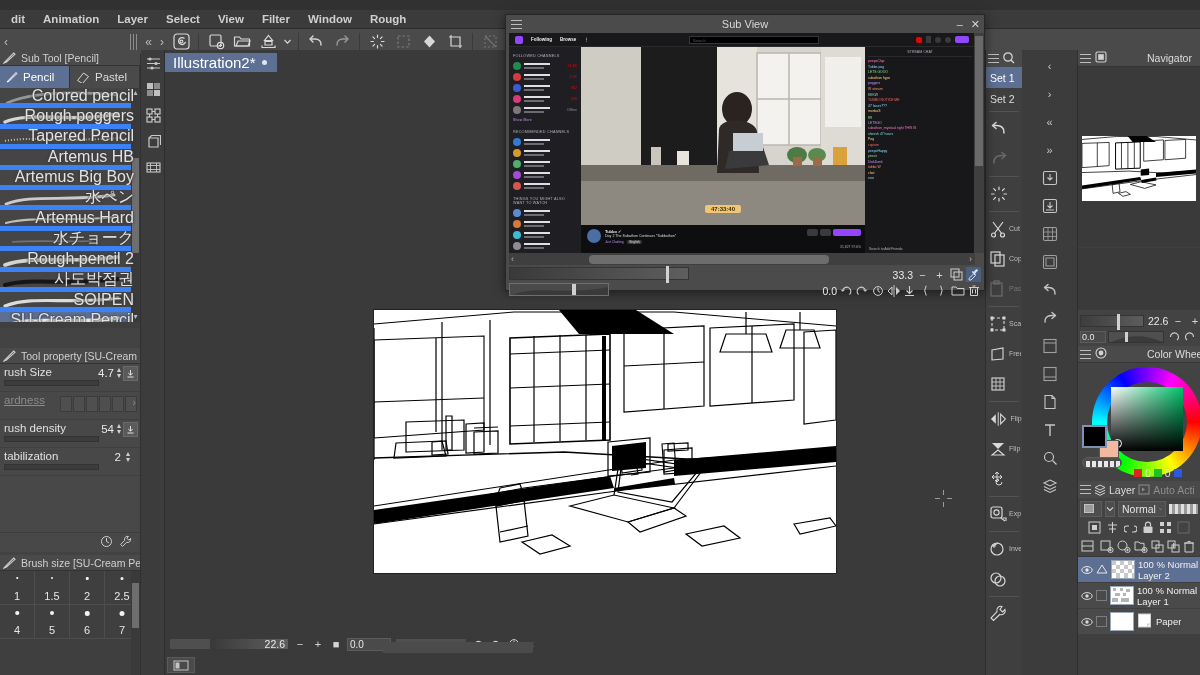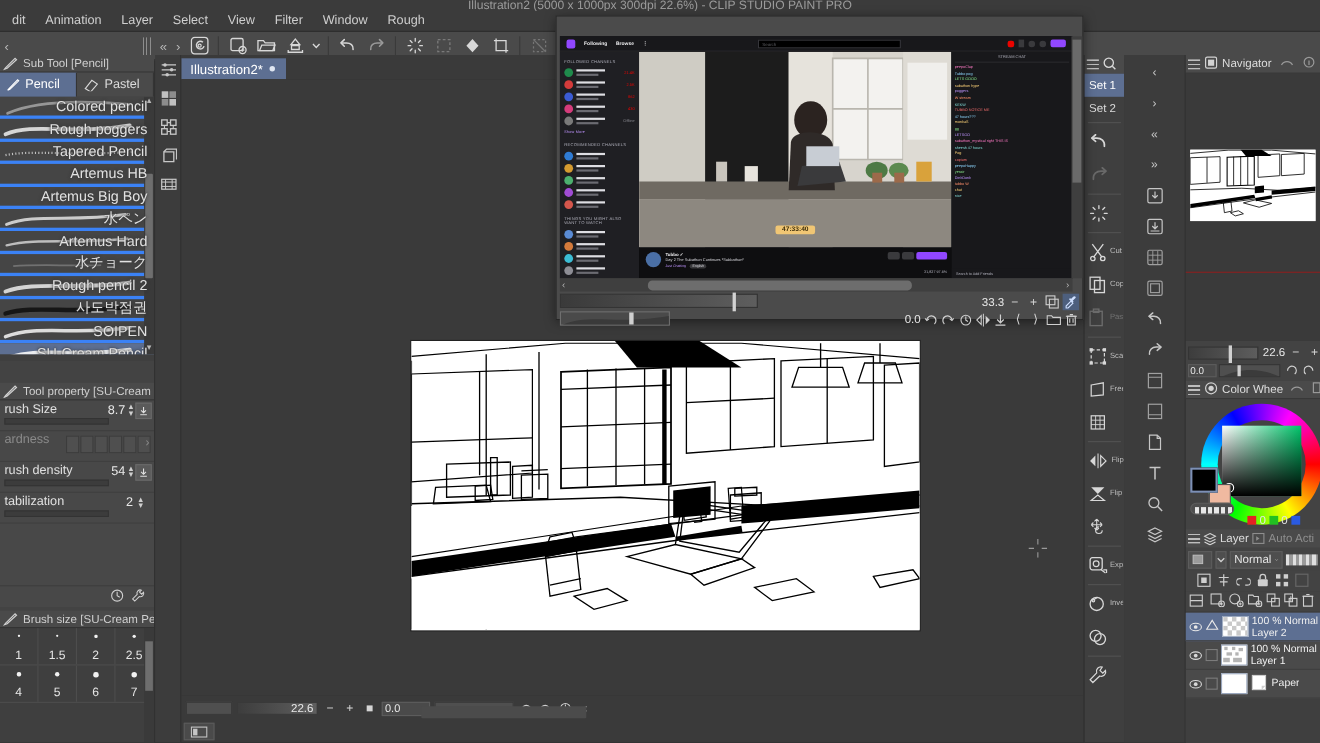--- a/index.html
+++ b/index.html
@@ -23,20 +23,21 @@
   }
   
   .menubar {
     position: absolute; left: 0; top: 10px; width: 1200px; height: 19px;
     background: #3b3b3b; display: flex; align-items: center;
     padding-left: 2px; border-bottom: 1px solid #2c2c2c;
   }
   .menubar .mi {
     padding: 2px 9px; font-size: 11.5px; color: #cfcfcf; cursor: default;
     white-space: nowrap;
+    font-weight: bold;
   }
 
   
   .cmdbar {
     position: absolute; left: 0; top: 29px; width: 1200px; height: 26px;
     background: #4a4a4a; border-bottom: 1px solid #2c2c2c;
     display: flex; align-items: center;
   }
   .cmd-left { width: 168px; display: flex; align-items: center; height: 26px; position: relative; }
   .chev { color:#b9b9b9; font-size: 12px; padding: 0 4px; cursor: default;}
@@ -64,43 +65,43 @@
   .subtool { position: absolute; left: 0; top: 50px; width: 140px; height: 278px; background: #3f3f3f; }
   .st-tabs { display: flex; height: 22px; }
   .st-tab {
     flex: 1; display: flex; align-items: center; gap: 4px; justify-content: flex-start;
     padding-left: 6px; font-size: 11.5px; color: #dcdcdc; background: #4a4a4a;
     border-right: 1px solid #343434; cursor: default;
   }
   .st-tab.active { background: #5d6f92; color: #fff; }
   .st-list { position: relative; height: 234px; overflow: hidden; background: #454545; }
   .st-item {
-    position: relative; height: 20.4px; border-bottom: 3px solid #3b82f6;
+    position: relative; height: 20.4px; border-bottom: 5px solid #3b82f6;
     display: flex; align-items: center; justify-content: flex-end;
-    padding-right: 6px; font-size: 13px; color: #e2e2e2; cursor: default;
+    padding-right: 6px; font-size: 16px; color: #e2e2e2; cursor: default;
     overflow: hidden; white-space: nowrap;
   }
   .st-item.sel { background: #5d6f92; }
   .st-item .stroke { position: absolute; left: 2px; top: 1px; width: 120px; height: 18px; opacity: .9; }
   .st-item .lbl { position: relative; z-index: 2; text-shadow: 0 0 2px #3b3b3b, 0 0 3px #3b3b3b; }
   .st-scroll {
     position: absolute; right: 0; top: 0; width: 9px; height: 234px; background: #3a3a3a;
   }
   .st-scroll .thumb { position: absolute; left: 1px; top: 70px; width: 7px; height: 95px; background: #6e6e6e; border-radius: 1px;}
   .st-scroll .arr { position:absolute; left:0; width:9px; height:10px; color:#bdbdbd; font-size:7px; text-align:center; line-height:10px;}
 
   
   .toolprop { position: absolute; left: 0; top: 348px; width: 140px; height: 204px; background: #484848; }
   .tp-preview { height: 36px; background: #525252; position: relative; overflow: hidden; border-bottom: 1px solid #3a3a3a;}
   .tp-preview .nm { position: absolute; left: 0; top: 2px; background: #d8d8d8; color: #222; font-size: 11px; padding: 0 3px; z-index: 3;}
   .tp-preview .swoosh { position:absolute; left:-6px; top:2px; width: 130px; height: 32px; }
   .tp-preview .lock { position: absolute; right: 4px; bottom: 4px; }
   .tp-row { height: 28px; position: relative; border-bottom: 1px solid #3f3f3f; padding: 0 2px; }
   .tp-row .rlbl { position: absolute; left: 4px; top: 2px; font-size: 11.5px; color: #e0e0e0; }
-  .tp-row.dis .rlbl { color: #8a8a8a; }
+  .tp-row.dis .rlbl { color: #8a8a8a; text-decoration: underline; }
   .tp-row .rval { position: absolute; right: 26px; top: 3px; font-size: 11.5px; color: #e8e8e8; }
   .tp-row .spin { position: absolute; right: 19px; top: 3px; font-size: 8px; line-height: 6px; color: #d0d0d0;}
   .tp-row .dlbtn { position: absolute; right: 2px; top: 2px; width: 15px; height: 15px; background: #5a5a5a; border: 1px solid #6a6a6a; display:flex;align-items:center;justify-content:center;}
   .tp-row .track { position: absolute; left: 4px; bottom: 5px; width: 95px; height: 6px; background: #3c3c3c; border: 1px solid #333; }
   .tp-row .fill { height: 100%; background: #7a7a7a; }
   .tp-hard { position:absolute; left:60px; top:4px; display:flex; gap:1px; }
   .tp-hard i { display:block; width:12px; height:16px; background:#4f4f4f; border:1px solid #3c3c3c;}
   .tp-foot { position: absolute; bottom: 0; left: 0; right: 0; height: 20px; display:flex; align-items:center; justify-content:flex-end; gap:6px; padding-right:8px; background:#484848; border-top:1px solid #3d3d3d;}
 
   
@@ -114,21 +115,21 @@
   .bs-scroll .thumb{position:absolute;left:1px;top:12px;width:7px;height:45px;background:#6e6e6e;}
 
   
   .dockstrip { position: absolute; left: 141px; top: 50px; width: 24px; height: 625px; background: #3c3c3c; border-right: 1px solid #2e2e2e;}
   .dockstrip .dico { width: 24px; height: 26px; display:flex; align-items:center; justify-content:center; cursor:default;}
 
   
   .tabbar { position:absolute; left: 165px; top: 50px; width: 820px; height: 22px; background: #3a3a3a; display:flex; align-items:flex-end;}
   .doctab {
     height: 19px; display:flex; align-items:center; gap:6px; padding: 0 10px 0 8px;
-    background: #5d6f92; color: #fff; font-size: 12px; cursor: default; white-space:nowrap;
+    background: #5d6f92; color: #fff; font-size: 15px; cursor: default; white-space:nowrap;
   }
   .doctab .dot { width:5px; height:5px; border-radius:50%; background:#dfe6f2;}
 
   
   .canvasarea { position:absolute; left:165px; top:72px; width:820px; height:560px; background:#3a3a3a; overflow:hidden;}
   .paper { position:absolute; left: 209px; top: 238px; width: 462px; height: 263px; background:#fff; box-shadow: 0 0 0 1px #222;}
   .crosshair { position:absolute; left: 770px; top: 418px; width:17px; height:17px; pointer-events:none;}
 
   
   .canvstatus { position:absolute; left:165px; top:632px; width:820px; height:43px; background:#3a3a3a; }
@@ -152,21 +153,21 @@
   .qa-item.dim { opacity:.4;}
   .qa-item .qtxt { font-size:7px; line-height:7.5px; color:#bdbdbd; width:12px; overflow:hidden;}
 
   
   .rightdock { position:absolute; left:1022px; top:50px; width:178px; height:625px; background:#3c3c3c;}
   .rd-strip { position:absolute; left:0; top:0; width:56px; height:625px; background:#3c3c3c; border-right:1px solid #2e2e2e;}
   .rd-strip .rico { width:28px;height:28px;display:inline-flex;align-items:center;justify-content:center;cursor:default;}
   .rd-panels { position:absolute; left:56px; top:0; width:122px; height:625px; background:#434343;}
 
   .pnl-head { height:17px; display:flex; align-items:center; gap:4px; background:#4a4a4a; padding-left:2px; border-bottom:1px solid #353535; overflow:hidden; white-space:nowrap;}
-  .pnl-head .ht { font-size:10.5px; color:#dcdcdc;}
+  .pnl-head .ht { font-size:10.5px; color:#dcdcdc;margin-left:36px;}
   .hmenu { width:11px;height:9px; background: repeating-linear-gradient(180deg,#bdbdbd 0 1.5px,transparent 1.5px 4px); flex:0 0 11px;}
 
   .nav-body { height: 243px; background:#3a3a3a; position:relative;}
   .nav-thumb { position:absolute; left:4px; top:69px; width:114px; height:65px; background:#fff; }
   .nav-redline { position:absolute; left:0; right:0; top:180px; height:1px; background:#8b2020;}
   .nav-ctrl { height:36px; background:#434343; position:relative;}
   .nav-zrow { position:absolute; left:2px; top:3px; display:flex; align-items:center; gap:2px;}
   .nz-slider { width:64px;height:12px;background:linear-gradient(90deg,#3d3d3d,#5d5d5d);border:1px solid #343434;position:relative;}
   .nz-slider .knob{position:absolute;left:36px;top:-2px;width:3px;height:16px;background:#d0d0d0;}
   .nz-val { font-size:10.5px;color:#e8e8e8;margin-left:2px;}
@@ -261,23 +262,20 @@
   .tw-stats { position:absolute; right:4px; bottom:4px; font-size:3.4px; color:#adadb8;}
   .timer { position:absolute; left:50%; transform:translateX(-50%); top:-20px; background:#f0c674; color:#3a2c0a; font-size:6px; padding:1px 6px; border-radius:2px; font-weight:bold;}
   .bottombar { position:absolute; left:0; right:0; bottom:0; height:9px; background:#18181b; display:flex; align-items:center; padding-left:4px;}
   .bottombar span { font-size:3.4px; color:#adadb8;}
 </style>
 </head>
 <body>
 
 <div class="app">
 
-  <div class="titlebar">
-    <span>Illustration2  (5000 x 1000px 300dpi 22.6%) - CLIP STUDIO PAINT PRO</span>
-  </div>
 
   <div class="menubar">
     <div class="mi">dit</div>
     <div class="mi">Animation</div>
     <div class="mi">Layer</div>
     <div class="mi">Select</div>
     <div class="mi">View</div>
     <div class="mi">Filter</div>
     <div class="mi">Window</div>
     <div class="mi">Rough</div>
@@ -500,21 +498,21 @@
       <span class="pico">
         <svg width="14" height="12" viewBox="0 0 14 12">
             <path d="M1 11l2.5-1L12 2.3 10.7 1 2.2 9.5z" fill="none" stroke="#d0d0d0" stroke-width="1.1"></path>
           </svg>
       </span>
       <span>Tool property [SU-Cream Penci</span>
     </div>
 
     <div class="tp-row">
       <span class="rlbl">rush Size</span>
-      <span class="rval">8.7</span>
+      <span class="rval">4.7</span>
       <span class="spin">▴<br>▾</span>
       <span class="dlbtn">
         <svg width="9" height="9" viewBox="0 0 9 9">
             <path d="M4.5 1v5M2.3 4l2.2 2.2L6.7 4M1.5 8h6" stroke="#e0e0e0" stroke-width="1" fill="none"></path>
           </svg>
       </span>
       <span class="track"><span class="fill" style="width:32%"></span></span>
     </div>
 
     <div class="tp-row dis">
@@ -1368,20 +1366,28 @@
           </span>
           <span class="lyr-txt" style="margin-left:1px;">Paper</span>
         </div>
 
         <div class="lyr-fill" style="height:86px;"></div>
       </div>
     </div>
   </div>
 
   <div class="subview">
+    <div class="sv-title">
+      <span class="hmenu hm"></span>
+      <span class="t">Sub View</span>
+      <span class="wbtns">
+        <span>–</span>
+        <span>✕</span>
+      </span>
+    </div>
 
     <div class="sv-canvas">
       <div class="tw">
 
         <div class="tw-top">
           <span class="tw-logo"></span>
           <span class="tw-nav">Following</span>
           <span class="tw-nav">Browse</span>
           <span class="tw-nav">⋮</span>
           <span class="tw-search">

